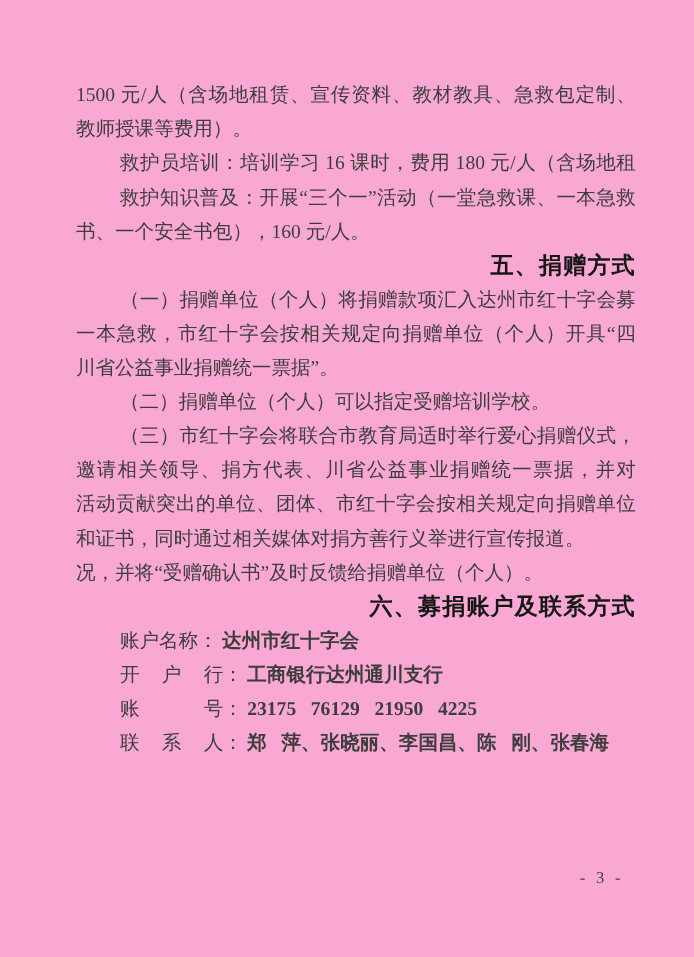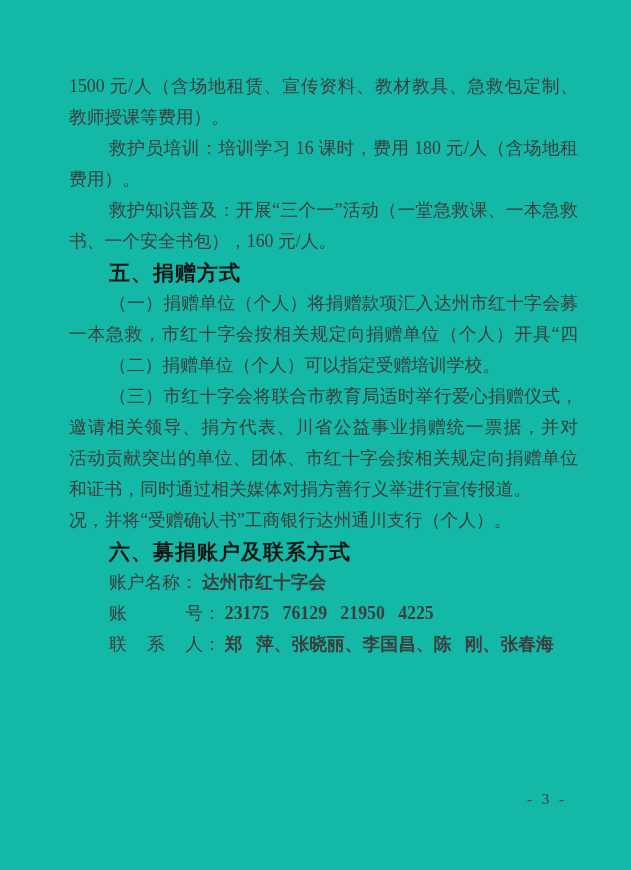--- a/index.html
+++ b/index.html
@@ -4,21 +4,21 @@
 <style>
   html, body {
     margin: 0;
     padding: 0;
     background: #ffffff;
   }
   .page {
     position: relative;
     width: 631px;
     height: 870px;
-    background: #14b8a6;
+    background: #f9a8d4;
     overflow: hidden;
     font-family: "Liberation Serif", "DejaVu Serif", serif;
     color: #3d3d3d;
   }
   .content {
     position: absolute;
     left: 69px;
     top: 71px;
     width: 509px;
   }
@@ -38,21 +38,21 @@
   .ind {
     text-indent: 40px;
   }
   .heading {
     font-family: "Liberation Sans", "DejaVu Sans", sans-serif;
     font-weight: 700;
     font-size: 21px;
     letter-spacing: 1px;
     color: #161616;
     white-space: nowrap;
-    text-align: left;
+    text-align: right;
     text-align-last: auto;
   }
   .field {
     padding-left: 40px;
     text-indent: 0;
   }
   .flabel {
     display: inline-block;
     width: 94px;
     text-align: justify;
@@ -83,41 +83,44 @@
 </style>
 </head>
 <body>
 
 <div class="page">
   <div class="content">
 
     <div class="line j">1500 元/人（含场地租赁、宣传资料、教材教具、急救包定制、</div>
     <div class="line">教师授课等费用）。</div>
     <div class="line j ind">救护员培训：培训学习 16 课时，费用 180 元/人（含场地租</div>
-    <div class="line">费用）。</div>
     <div class="line j ind">救护知识普及：开展“三个一”活动（一堂急救课、一本急救</div>
     <div class="line">书、一个安全书包），160 元/人。</div>
 
     <div class="line heading ind">五、捐赠方式</div>
 
     <div class="line j ind">（一）捐赠单位（个人）将捐赠款项汇入达州市红十字会募</div>
     <div class="line j">一本急救，市红十字会按相关规定向捐赠单位（个人）开具“四</div>
+    <div class="line">川省公益事业捐赠统一票据”。</div>
     <div class="line ind">（二）捐赠单位（个人）可以指定受赠培训学校。</div>
     <div class="line j ind">（三）市红十字会将联合市教育局适时举行爱心捐赠仪式，</div>
     <div class="line j">邀请相关领导、捐方代表、川省公益事业捐赠统一票据，并对</div>
     <div class="line j">活动贡献突出的单位、团体、市红十字会按相关规定向捐赠单位</div>
     <div class="line">和证书，同时通过相关媒体对捐方善行义举进行宣传报道。</div>
-    <div class="line">况，并将“受赠确认书”工商银行达州通川支行（个人）。</div>
+    <div class="line">况，并将“受赠确认书”及时反馈给捐赠单位（个人）。</div>
 
     <div class="line heading ind">六、募捐账户及联系方式</div>
 
     <div class="line field">
       <span class="flabel tight">账户名称</span><span class="fcolon">：</span><span class="fvalue">达州市红十字会</span>
     </div>
 
+    <div class="line field">
+      <span class="flabel">开户行</span><span class="fcolon">：</span><span class="fvalue">工商银行达州通川支行</span>
+    </div>
 
     <div class="line field">
       <span class="flabel">账号</span><span class="fcolon">：</span><span class="fvalue">23175   76129   21950   4225</span>
     </div>
 
     <div class="line field">
       <span class="flabel">联系人</span><span class="fcolon">：</span><span class="fvalue">郑   萍、张晓丽、李国昌、陈   刚、张春海</span>
     </div>
 
   </div>

